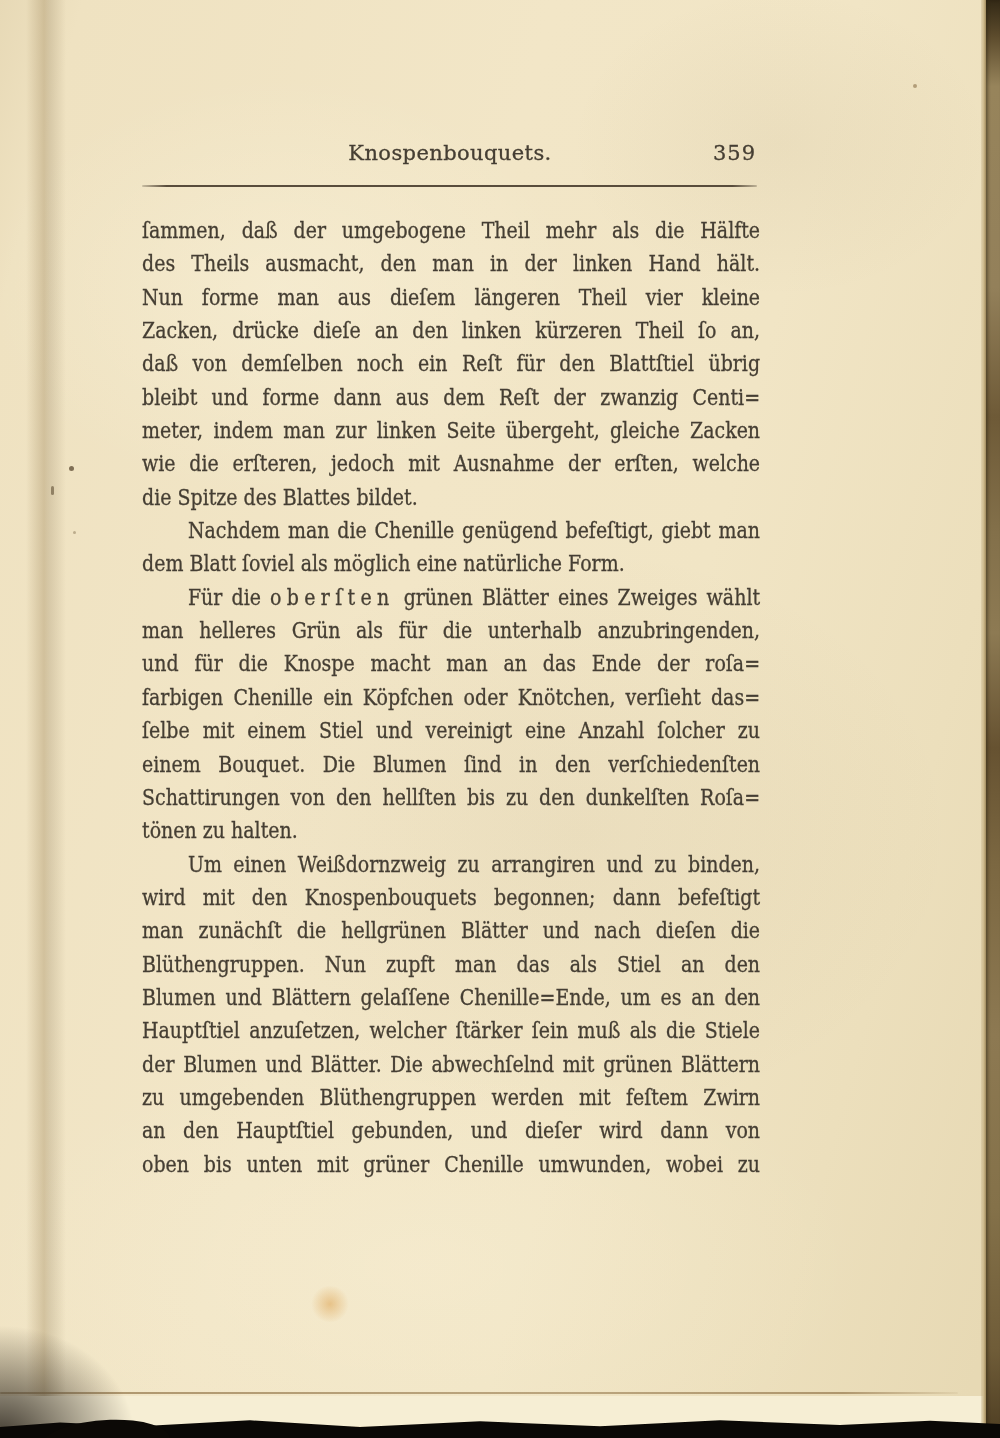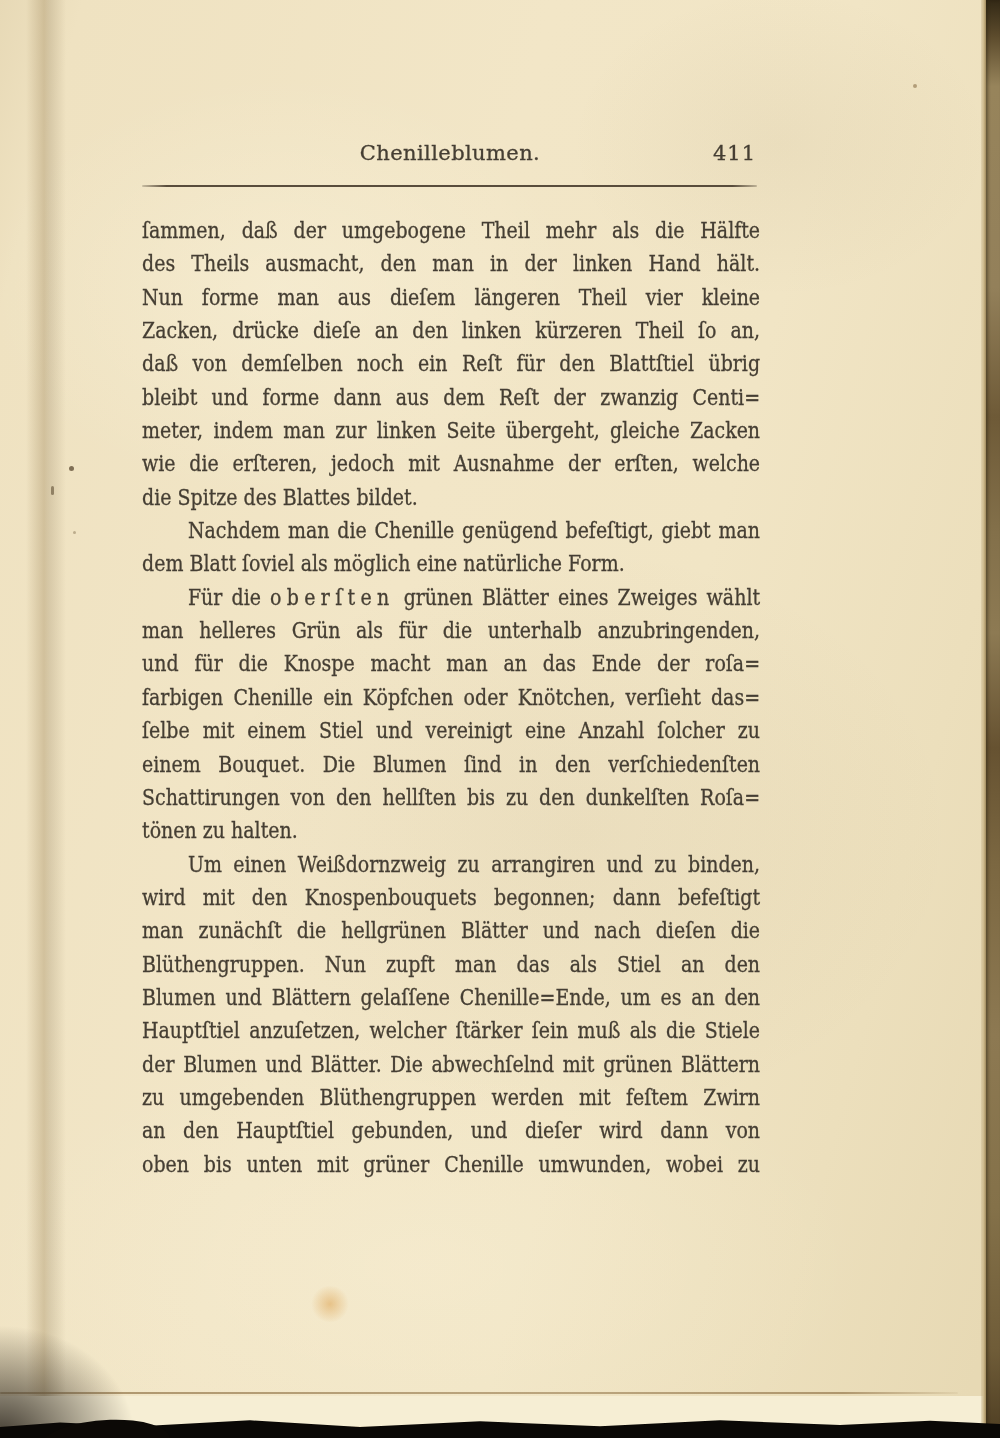--- a/index.html
+++ b/index.html
@@ -123,22 +123,22 @@
   <div class="bottom-black"></div>
   <div class="blob-bottom-left"></div>
   <div class="speck speck-a"></div>
   <div class="speck speck-b"></div>
   <div class="speck speck-c"></div>
   <div class="speck speck-d"></div>
   <div class="stain"></div>
 
   <div class="content">
     <div class="header-row">
-      <div class="header-title">Chenilleblumen.</div>
-      <div class="page-number">411</div>
+      <div class="header-title">Knospenbouquets.</div>
+      <div class="page-number">359</div>
     </div>
     <div class="header-rule"></div>
     <div class="body-text">
         <div class="para">
           <div class="line first">ſammen, daß der umgebogene Theil mehr als die Hälfte</div>
           <div class="line">des Theils ausmacht, den man in der linken Hand hält.</div>
           <div class="line">Nun forme man aus dieſem längeren Theil vier kleine</div>
           <div class="line">Zacken, drücke dieſe an den linken kürzeren Theil ſo an,</div>
           <div class="line">daß von demſelben noch ein Reſt für den Blattſtiel übrig</div>
           <div class="line">bleibt und forme dann aus dem Reſt der zwanzig Centi=</div>

